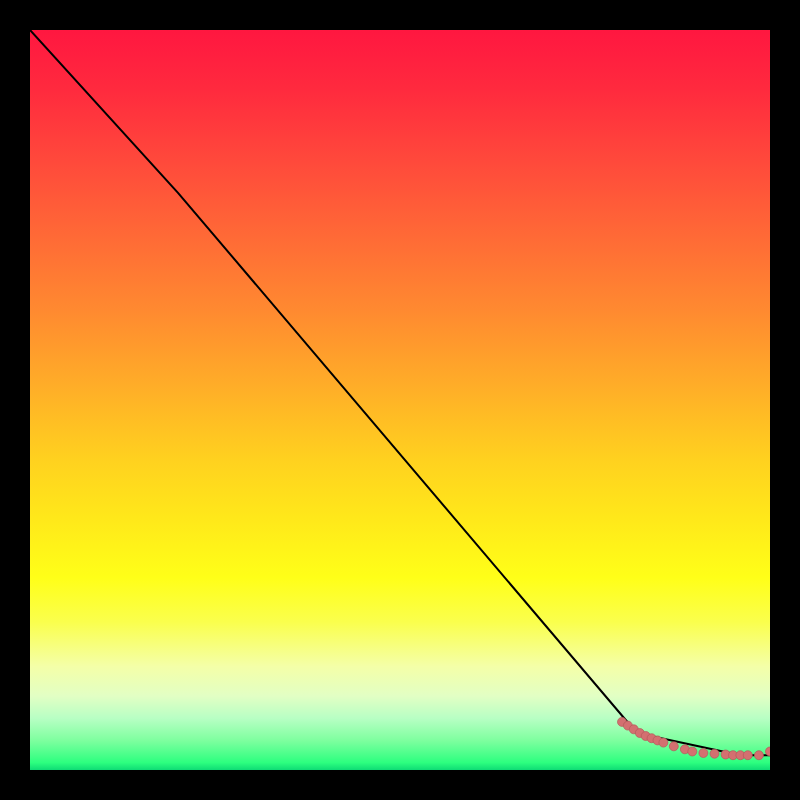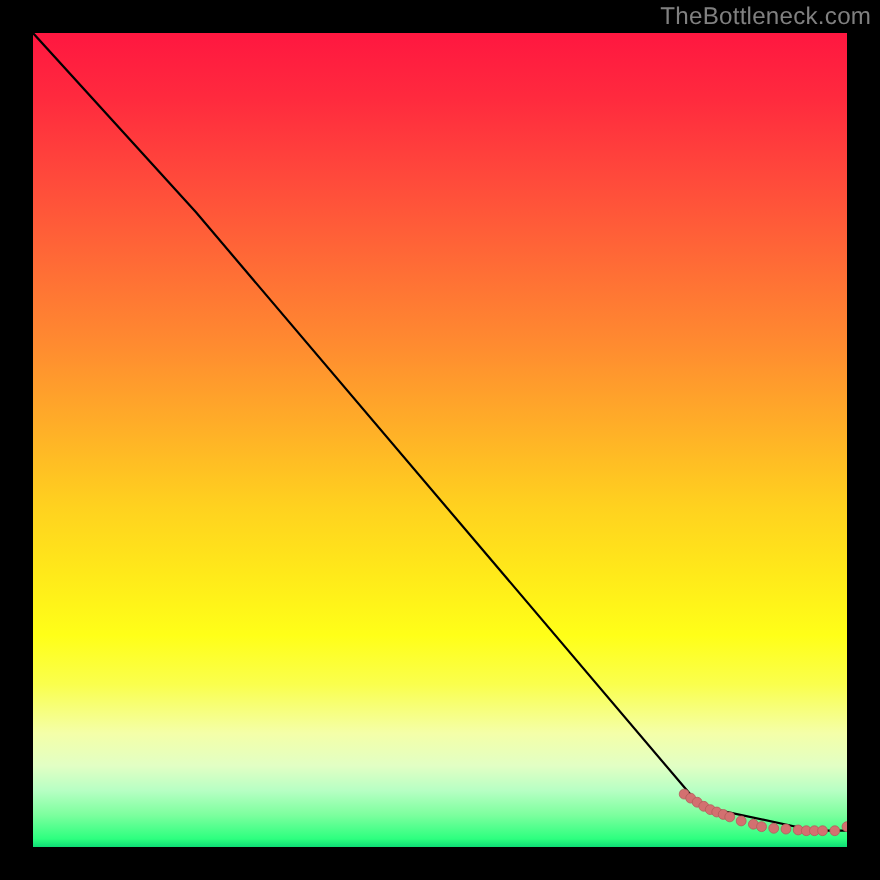--- a/index.html
+++ b/index.html
@@ -75,21 +75,20 @@
   .dot {
     fill: #d37070;
     stroke: #b35a5a;
     stroke-width: 0.7;
   }
 </style>
 </head>
 <body>
 
 <div class="frame">
-  <div class="watermark">TheBottleneck.com</div>
   <div class="plot">
     <div class="gradient"></div>
     <svg class="overlay" viewBox="0 0 740 740">
       <path id="curve-path" class="curve" d="M0.0 0.0 L148.0 162.8 L606.8 703.0 L710.4 725.2 L740.0 725.2"></path>
       <g id="dots">
           <circle cx="592.0" cy="691.9" r="4.5" class="dot"></circle>
           <circle cx="597.9" cy="695.6" r="4.5" class="dot"></circle>
           <circle cx="603.8" cy="699.3" r="4.5" class="dot"></circle>
           <circle cx="609.8" cy="703.0" r="4.5" class="dot"></circle>
           <circle cx="615.7" cy="706.0" r="4.5" class="dot"></circle>

